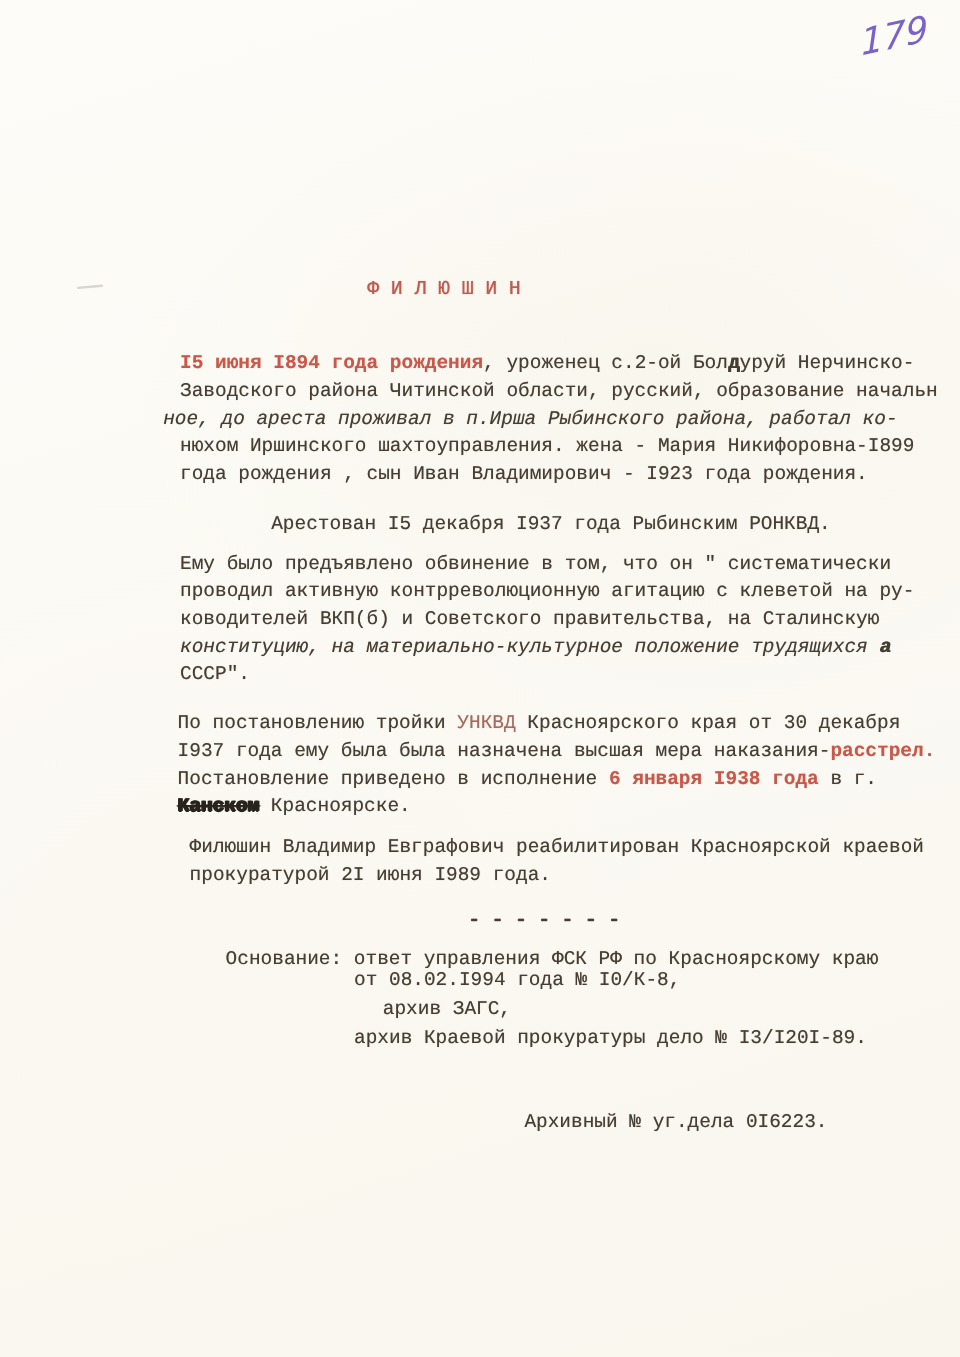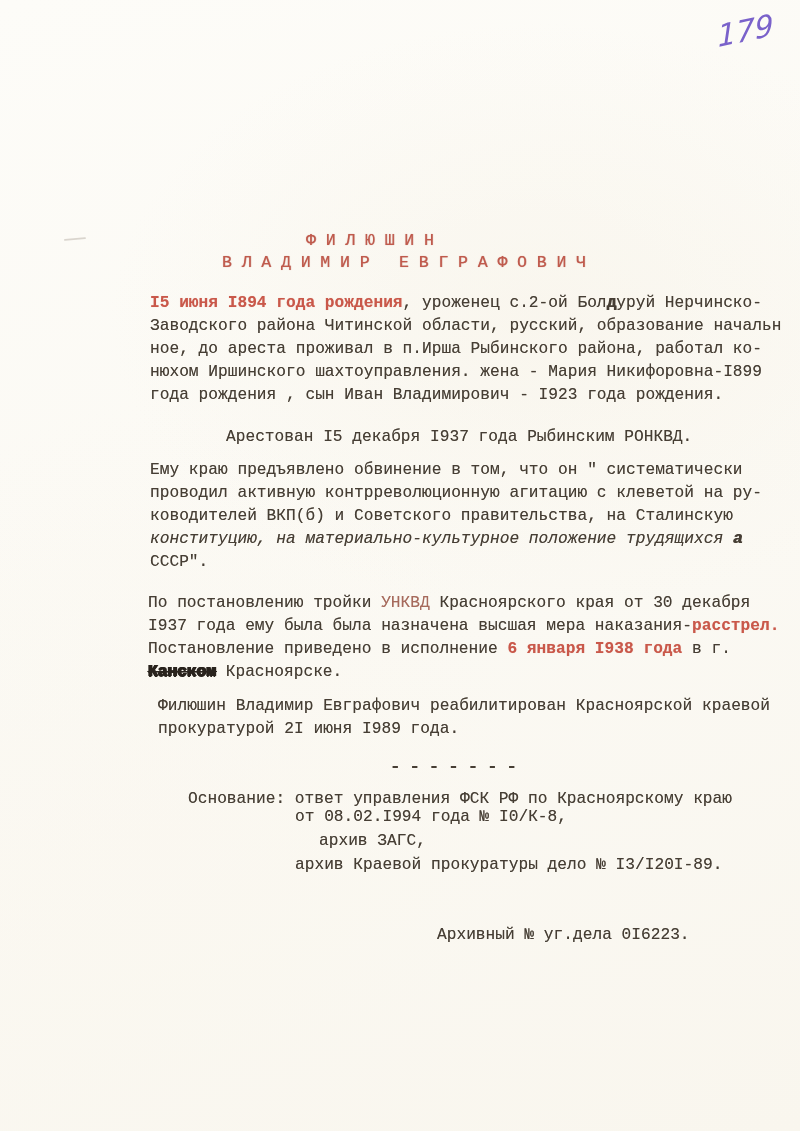--- a/index.html
+++ b/index.html
@@ -49,30 +49,29 @@
 <body>
 
 <div class="page">
 
   <div class="page-num">179</div>
 
   <div class="pencil-mark"></div>
 
   <div class="header-line" style="left:306px; top:231px;">Ф И Л Ю Ш И Н</div>
 
-  <div class="header-line" style="left:222px; top:253px;">В Л А Д И М И Р   Е В Г Р А Ф О В И Ч</div>
 
   <div id="doc-body">
       <div class="tl" style="left: 150px; top: 293px;"><span class="sg-r">I5 июня I894 года рождения</span><span class="sg-n">, уроженец с.2-ой Бол</span><span class="sg-b">д</span><span class="sg-n">уруй Нерчинско-</span></div>
       <div class="tl" style="left: 150px; top: 316px;"><span class="sg-n">Заводского района Читинской области, русский, образование начальн</span></div>
-      <div class="tl" style="left: 150px; top: 339px;"><span class="sg-n">ное, до ареста проживал в п.Ирша Рыбинского района, работал ко-</span></div>
+      <div class="tl" style="left: 136px; top: 339px; font-style: italic;"><span class="sg-n">ное, до ареста проживал в п.Ирша Рыбинского района, работал ко-</span></div>
       <div class="tl" style="left: 150px; top: 362px;"><span class="sg-n">нюхом Иршинского шахтоуправления. жена - Мария Никифоровна-I899</span></div>
       <div class="tl" style="left: 150px; top: 385px;"><span class="sg-n">года рождения , сын Иван Владимирович - I923 года рождения.</span></div>
       <div class="tl" style="left: 226px; top: 427px;"><span class="sg-n">Арестован I5 декабря I937 года Рыбинским РОНКВД.</span></div>
-      <div class="tl" style="left: 150px; top: 460px;"><span class="sg-n">Ему краю предъявлено обвинение в том, что он " систематически</span></div>
+      <div class="tl" style="left: 150px; top: 460px;"><span class="sg-n">Ему было предъявлено обвинение в том, что он " систематически</span></div>
       <div class="tl" style="left: 150px; top: 483px;"><span class="sg-n">проводил активную контрреволюционную агитацию с клеветой на ру-</span></div>
       <div class="tl" style="left: 150px; top: 506px;"><span class="sg-n">ководителей ВКП(б) и Советского правительства, на Сталинскую</span></div>
       <div class="tl" style="left: 150px; top: 529px; font-style: italic;"><span class="sg-n">конституцию, на материально-культурное положение трудящихся </span><span class="sg-b">а</span></div>
       <div class="tl" style="left: 150px; top: 552px;"><span class="sg-n">СССР".</span></div>
       <div class="tl" style="left: 148px; top: 593px;"><span class="sg-n">По постановлению тройки </span><span class="sg-r2">УНКВД</span><span class="sg-n"> Красноярского края от 30 декабря</span></div>
       <div class="tl" style="left: 148px; top: 616px;"><span class="sg-n">I937 года ему была была назначена высшая мера наказания-</span><span class="sg-r">расстрел.</span></div>
       <div class="tl" style="left: 148px; top: 639px;"><span class="sg-n">Постановление приведено в исполнение </span><span class="sg-r">6 января I938 года</span><span class="sg-n"> в г.</span></div>
       <div class="tl" style="left: 148px; top: 662px;"><span class="sg-x">Канском</span><span class="sg-n"> Красноярске.</span></div>
       <div class="tl" style="left: 158px; top: 696px;"><span class="sg-n">Филюшин Владимир Евграфович реабилитирован Красноярской краевой</span></div>
       <div class="tl" style="left: 158px; top: 719px;"><span class="sg-n">прокуратурой 2I июня I989 года.</span></div>

